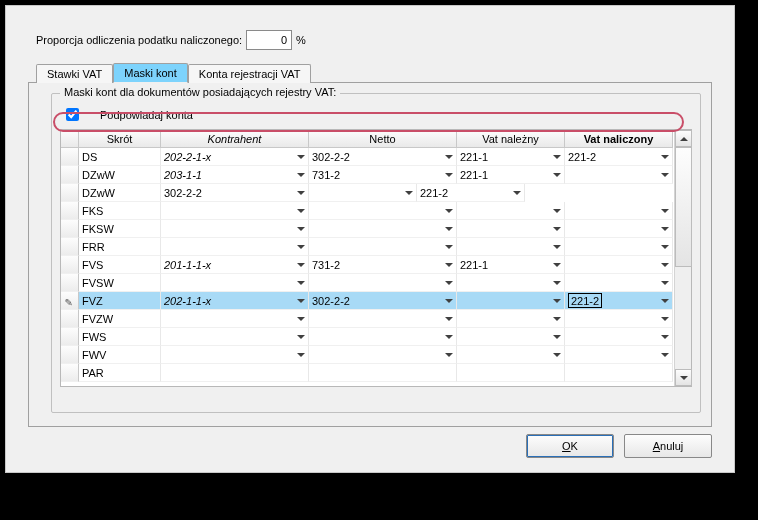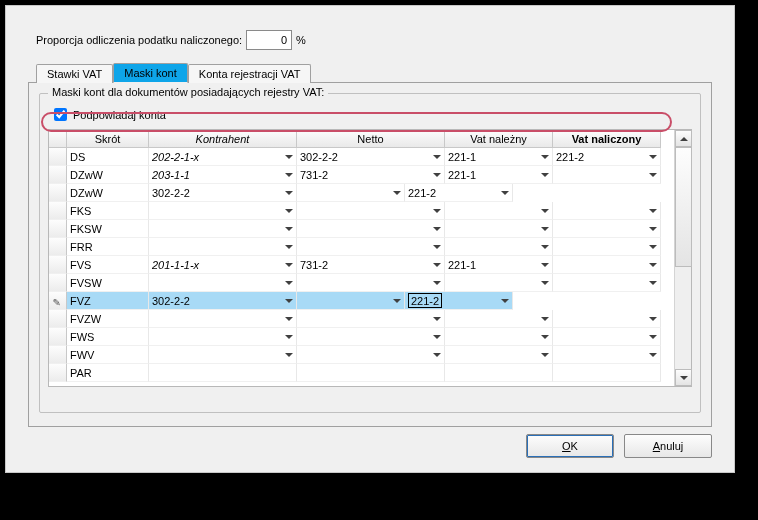--- a/index.html
+++ b/index.html
@@ -52,28 +52,28 @@
     border: 1px solid #a0a0a0;
     border-bottom: none;
     background: #f6f6f6;
     margin-right: 0px;
     position: relative;
     top: 1px;
     border-radius: 2px 2px 0 0;
     cursor: default;
   }
   .tab.active {
-    background: #0ea5e9;
+    background: #7dd3fc;
     border-bottom: 1px solid #f0f0f0;
     z-index: 3;
   }
   .tab-panel {
     border: 1px solid #a0a0a0;
     margin: 0 8px 0 8px;
-    padding: 10px 10px 10px 10px;
+    padding: 10px 10px 10px 22px;
     height: 345px;
     position: relative;
     z-index: 1;
     background: #f0f0f0;
   }
   .group {
     border: 1px solid #c0c0c0;
     border-radius: 2px;
     padding: 10px 8px 8px 8px;
     height: 320px;
@@ -82,21 +82,21 @@
   .group-title {
     position: absolute;
     top: -8px;
     left: 8px;
     background: #f0f0f0;
     padding: 0 4px;
   }
   .chk-row {
     display: flex;
     align-items: center;
-    gap: 6px;
+    gap: 21px;
     margin: 4px 0 8px 6px;
   }
   .chk {
     width: 13px;
     height: 13px;
     margin:0;
   }
   .grid-wrap {
     display: flex;
     border: 1px solid #b8b8b8;
@@ -422,20 +422,24 @@
                 <span class="dd"></span>
               </div>
             </div>
             <div class="row selected">
               <div class="col-handle">
                 <span class="pencil"></span>
               </div>
               <div class="cell col-skrot">
                 <span>FVZ</span>
               </div>
+              <div class="cell col-kon">
+                <span>202-1-1-x</span>
+                <span class="dd"></span>
+              </div>
               <div class="cell col-net">
                 <span>302-2-2</span>
                 <span class="dd"></span>
               </div>
               <div class="cell col-vn">
                 <span></span>
                 <span class="dd"></span>
               </div>
               <div class="cell col-vnal">
                 <span class="editcell">221-2</span>

